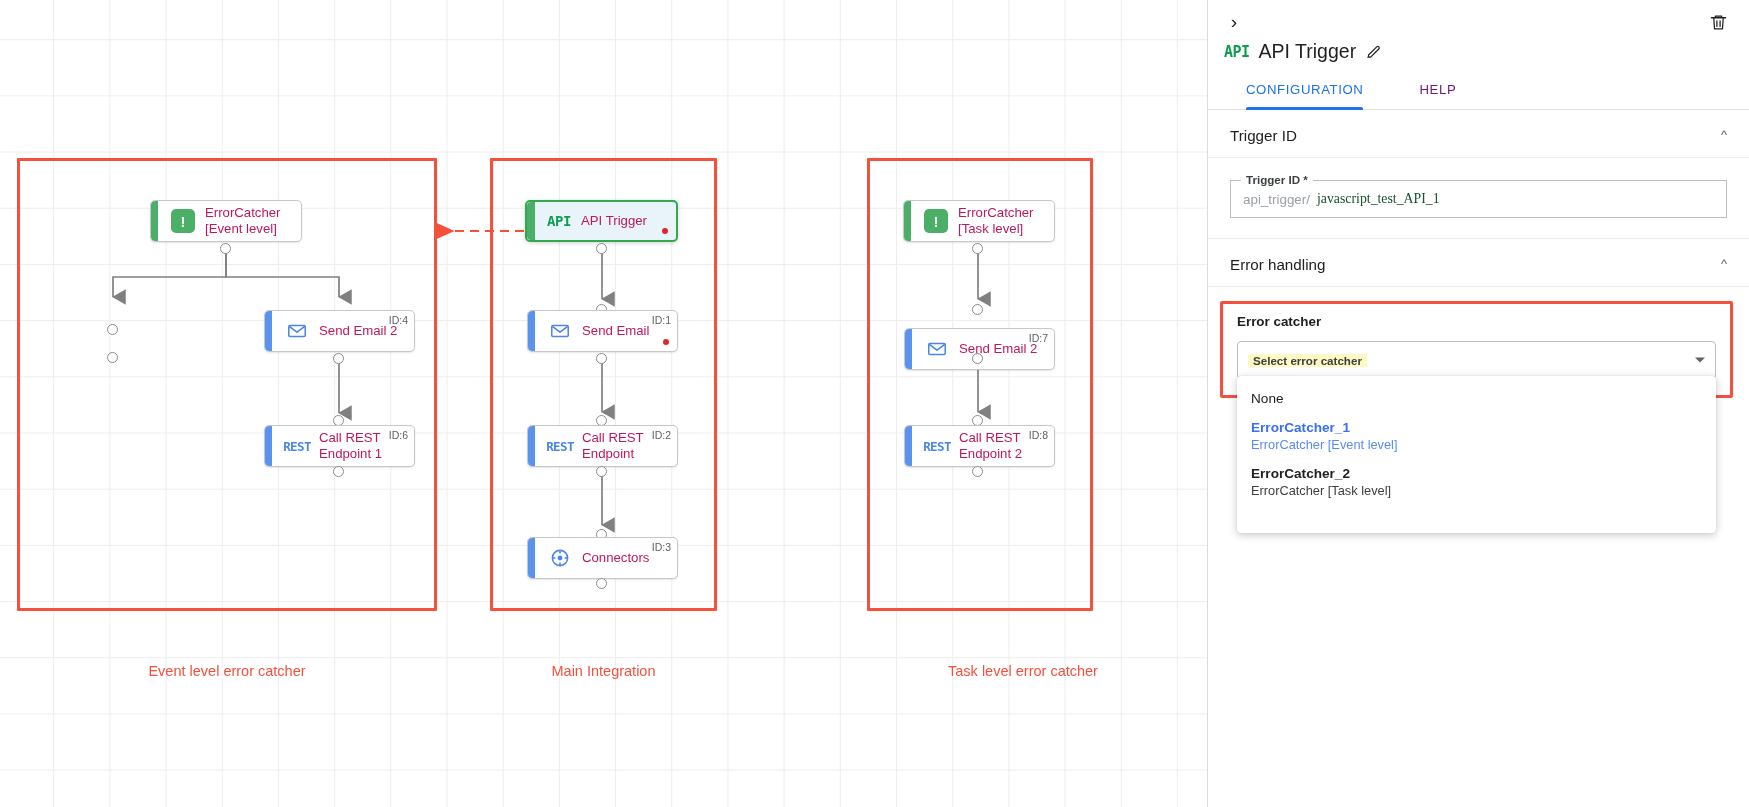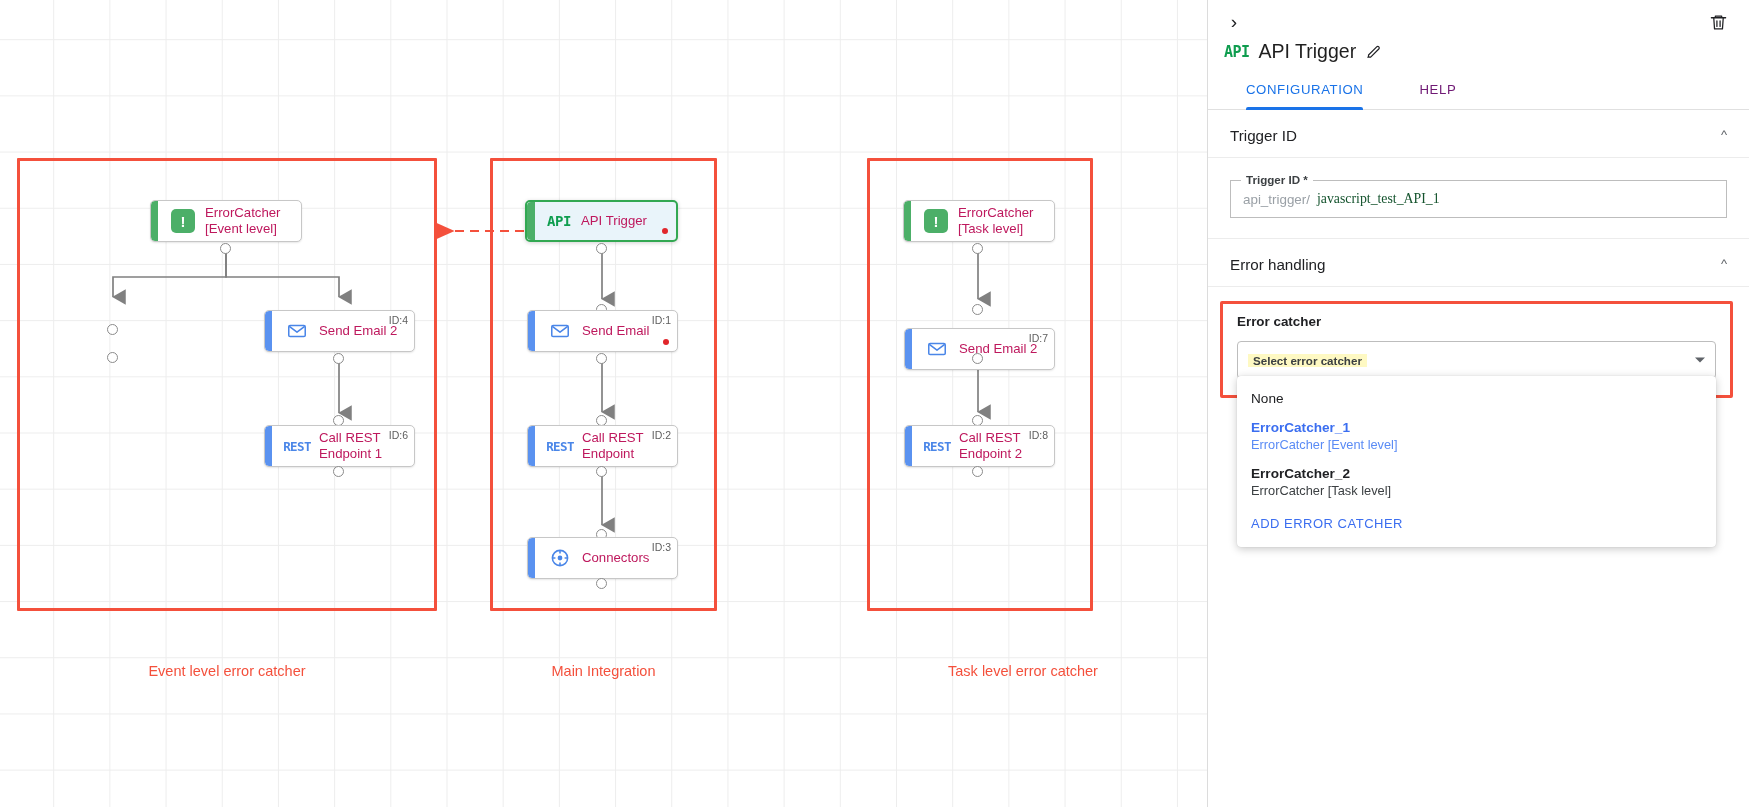--- a/index.html
+++ b/index.html
@@ -262,21 +262,21 @@
     border-top: 5px solid #5f6368;
   }
 
   .dropdown {
     position: absolute;
     left: 14px; right: 14px;
     top: 72px;
     background: #fff;
     border-radius: 4px;
     box-shadow: 0 2px 8px rgba(0,0,0,0.22), 0 0 1px rgba(0,0,0,0.2);
-    padding: 8px 0 12px 0;
+    padding: 8px 0 28px 0;
     z-index: 5;
   }
   .dd-item { padding: 7px 14px; cursor: pointer; }
   .dd-l1 { font-size: 13.6px; color: #202124; }
   .dd-l1.sel { color: #3b6ef0; font-weight: bold; }
   .dd-l1.b { font-weight: bold; }
   .dd-l2 { font-size: 12.8px; color: #3c4043; margin-top: 2px; }
   .dd-l2.sel { color: #5a8bf5; }
   .dd-action {
     padding: 11px 14px 4px 14px;
@@ -511,18 +511,17 @@
           <div class="dd-l1">None</div>
         </div>
         <div class="dd-item">
           <div class="dd-l1 sel">ErrorCatcher_1</div>
           <div class="dd-l2 sel">ErrorCatcher [Event level]</div>
         </div>
         <div class="dd-item">
           <div class="dd-l1 b">ErrorCatcher_2</div>
           <div class="dd-l2">ErrorCatcher [Task level]</div>
         </div>
-        <div class="dd-action">ADD ERROR CATCHER</div>
       </div>
     </div>
 
   </div>
 </div>
 
 </body></html>

